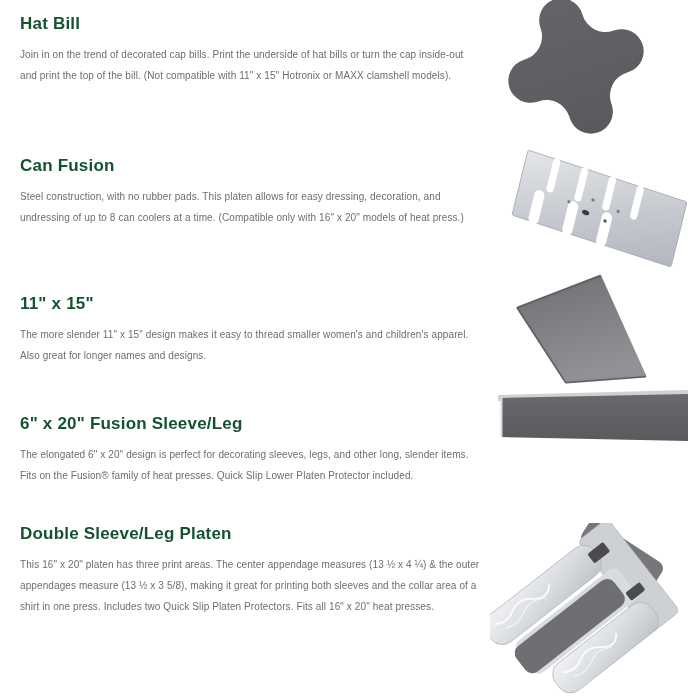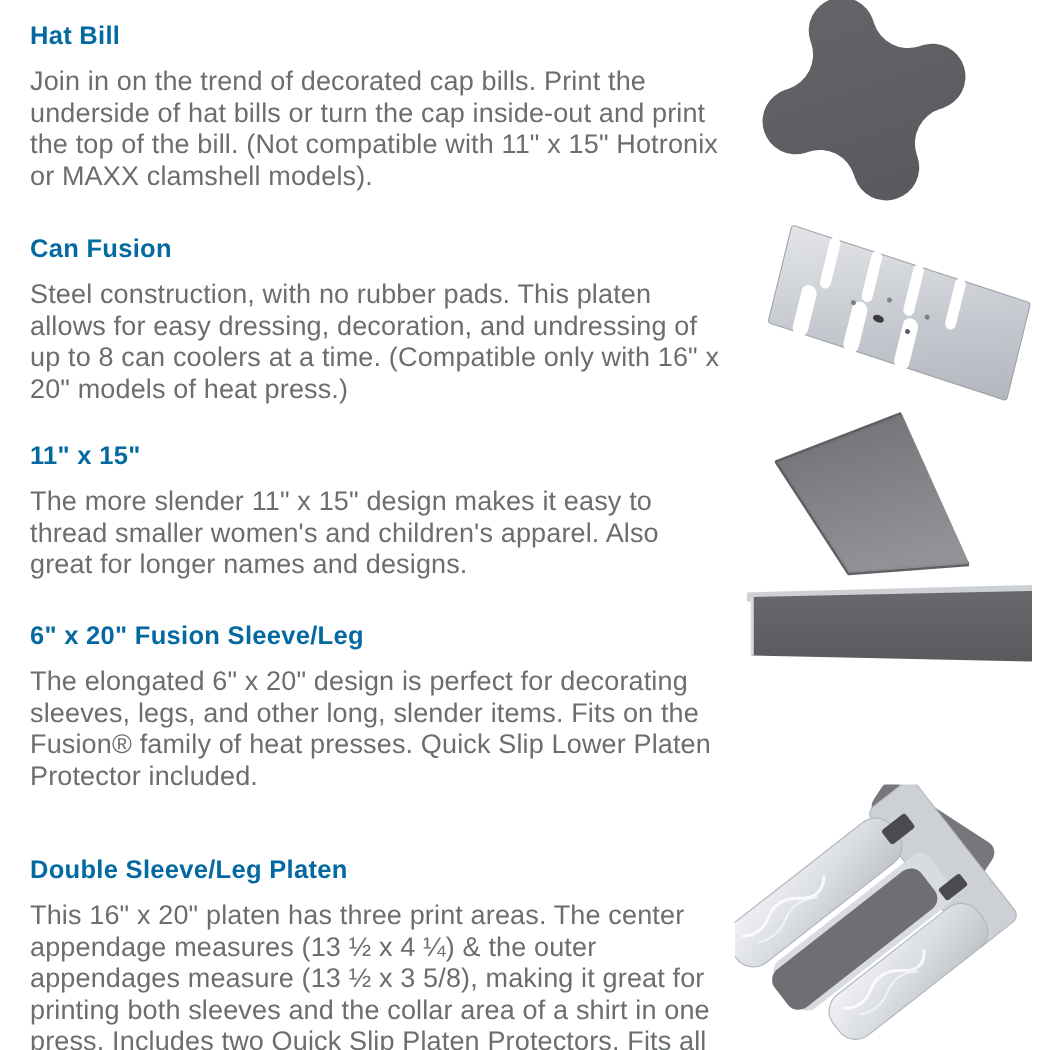--- a/index.html
+++ b/index.html
@@ -1,27 +1,27 @@
 <!DOCTYPE html>
 <html><head>
 <meta charset="utf-8">
 <style>
   html,body{margin:0;padding:0;}
   body{
     width:700px;height:700px;background:#ffffff;position:relative;overflow:hidden;
     font-family:"Liberation Sans",sans-serif;
   }
   .sec{position:absolute;left:20px;width:462px;}
-  .head{margin:0;font-size:17px;font-weight:700;color:#0369a1;letter-spacing:.2px;}
-  .body{margin:10px 0 0 0;font-size:18px;line-height:21px;color:#6a6e71;letter-spacing:.1px;}
+  .head{margin:0;font-size:17px;font-weight:700;color:#14532d;letter-spacing:.2px;}
+  .body{margin:10px 0 0 0;font-size:10px;line-height:21px;color:#6a6e71;letter-spacing:.1px;}
   #s1{top:14px}
   #s2{top:156px}
   #s3{top:294px}
   #s4{top:414px}
-  #s5{top:570px}
+  #s5{top:524px}
   figure{position:absolute;margin:0;padding:0;}
   #img1{left:495px;top:0}
   #img2{left:490px;top:140px}
   #img3{left:490px;top:265px}
   #img4{left:495px;top:388px}
   #img5{left:490px;top:523px}
 </style>
 </head>
 <body>
 

